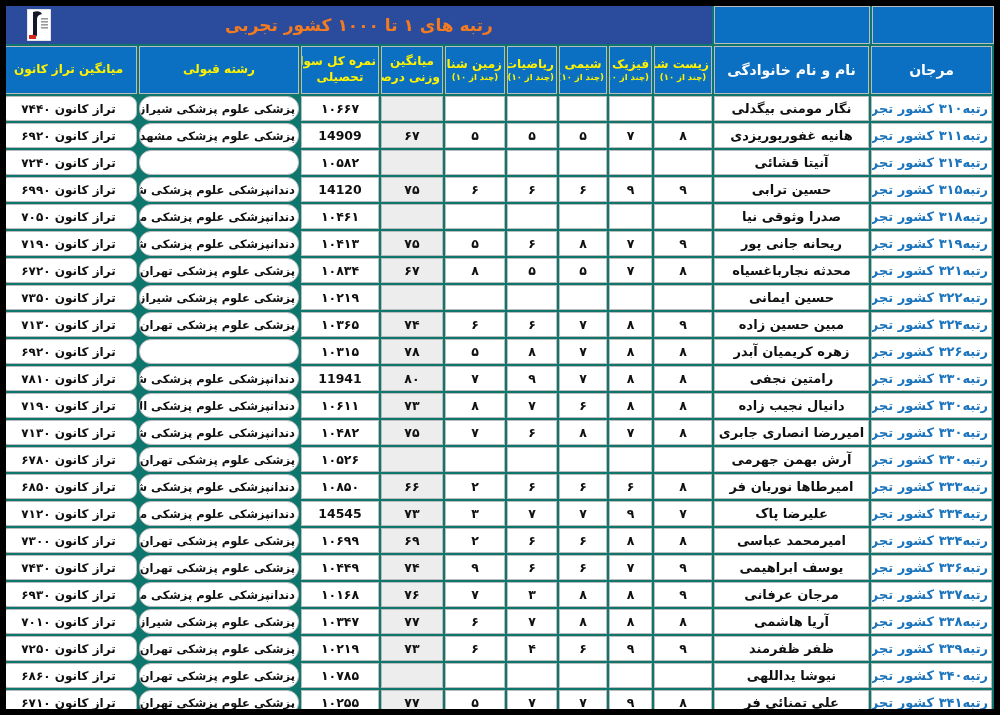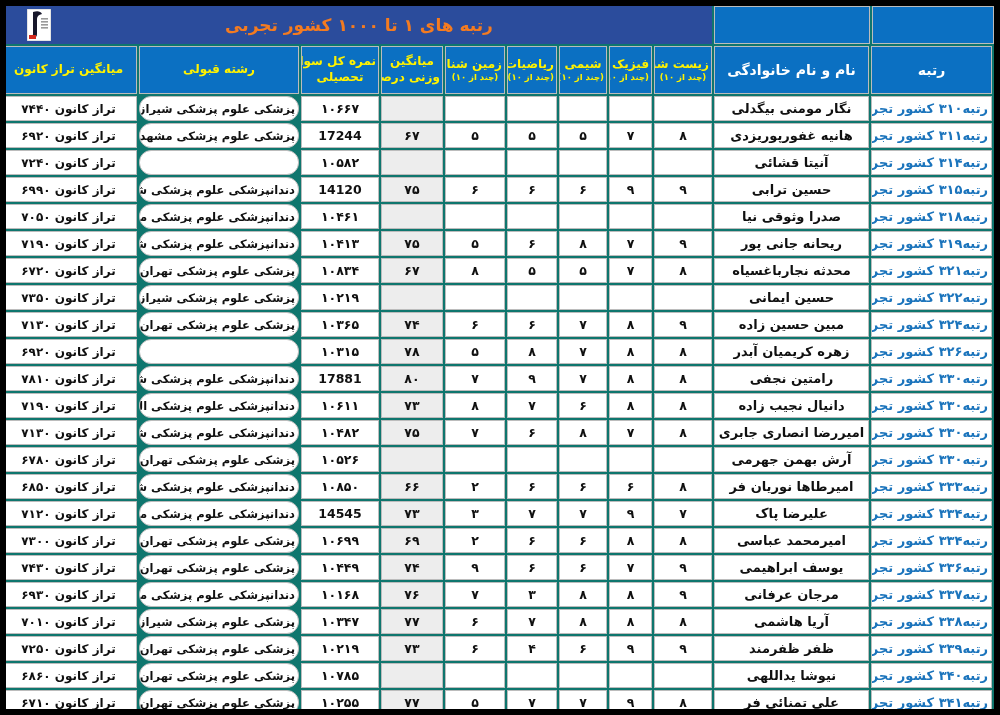--- a/index.html
+++ b/index.html
@@ -55,21 +55,21 @@
   .hl1,.hl2{display:block;}
   .hsub{display:block;font-size:8.5px;font-weight:bold;margin-top:0;}
   td{
     height:25px;background:#fff;color:#101010;
     font-weight:bold;font-size:12.5px;padding:0 3px;
   }
   td.col-weighted_avg{background:var(--weighted-col-bg);text-align:center;}
   td.col-rank{color:var(--rank-blue);font-size:13px;}
   td.col-name{font-size:13px;}
   td.col-field{font-size:11.5px;border-radius:12px;}
-  td.col-kanoon_avg{font-size:12px;}
+  td.col-kanoon_avg{font-size:12px;border-radius:8px;}
   
   col.c-rank{width:121px;}
   col.c-name{width:155px;}
   col.c-biology{width:58px;}
   col.c-physics{width:43px;}
   col.c-chemistry{width:48px;}
   col.c-math{width:50px;}
   col.c-geology{width:60px;}
   col.c-weighted_avg{width:62px;}
   col.c-total_score{width:78px;}
@@ -108,21 +108,21 @@
         <col class="c-math">
         <col class="c-geology">
         <col class="c-weighted_avg">
         <col class="c-total_score">
         <col class="c-field">
         <col class="c-kanoon_avg">
       </colgroup>
     <thead>
       <tr>
           <th class="col-rank white">
-            <span class="hl1">رتبه</span>
+            <span class="hl1">مرجان</span>
           </th>
           <th class="col-name white">
             <span class="hl1">نام و نام خانوادگی</span>
           </th>
           <th class="col-biology">
             <span class="hl1">زیست شناسی</span>
             <span class="hsub">(چند از ۱۰)</span>
           </th>
           <th class="col-physics">
             <span class="hl1">فیزیک</span>
@@ -172,21 +172,21 @@
         </tr>
         <tr>
           <td class="col-rank">رتبه۳۱۱ کشور تجربی</td>
           <td class="col-name">هانیه غفورپوریزدی</td>
           <td class="col-biology">۸</td>
           <td class="col-physics">۷</td>
           <td class="col-chemistry">۵</td>
           <td class="col-math">۵</td>
           <td class="col-geology">۵</td>
           <td class="col-weighted_avg">۶۷</td>
-          <td class="col-total_score">17244</td>
+          <td class="col-total_score">14909</td>
           <td class="col-field">پزشکی علوم پزشکی مشهد</td>
           <td class="col-kanoon_avg">تراز کانون ۶۹۲۰</td>
         </tr>
         <tr>
           <td class="col-rank">رتبه۳۱۴ کشور تجربی</td>
           <td class="col-name">آنیتا قشائی</td>
           <td class="col-biology"></td>
           <td class="col-physics"></td>
           <td class="col-chemistry"></td>
           <td class="col-math"></td>
@@ -289,21 +289,21 @@
         </tr>
         <tr>
           <td class="col-rank">رتبه۳۳۰ کشور تجربی</td>
           <td class="col-name">رامتین نجفی</td>
           <td class="col-biology">۸</td>
           <td class="col-physics">۸</td>
           <td class="col-chemistry">۷</td>
           <td class="col-math">۹</td>
           <td class="col-geology">۷</td>
           <td class="col-weighted_avg">۸۰</td>
-          <td class="col-total_score">17881</td>
+          <td class="col-total_score">11941</td>
           <td class="col-field">دندانپزشکی علوم پزشکی شهید بهشتی</td>
           <td class="col-kanoon_avg">تراز کانون ۷۸۱۰</td>
         </tr>
         <tr>
           <td class="col-rank">رتبه۳۳۰ کشور تجربی</td>
           <td class="col-name">دانیال نجیب زاده</td>
           <td class="col-biology">۸</td>
           <td class="col-physics">۸</td>
           <td class="col-chemistry">۶</td>
           <td class="col-math">۷</td>

